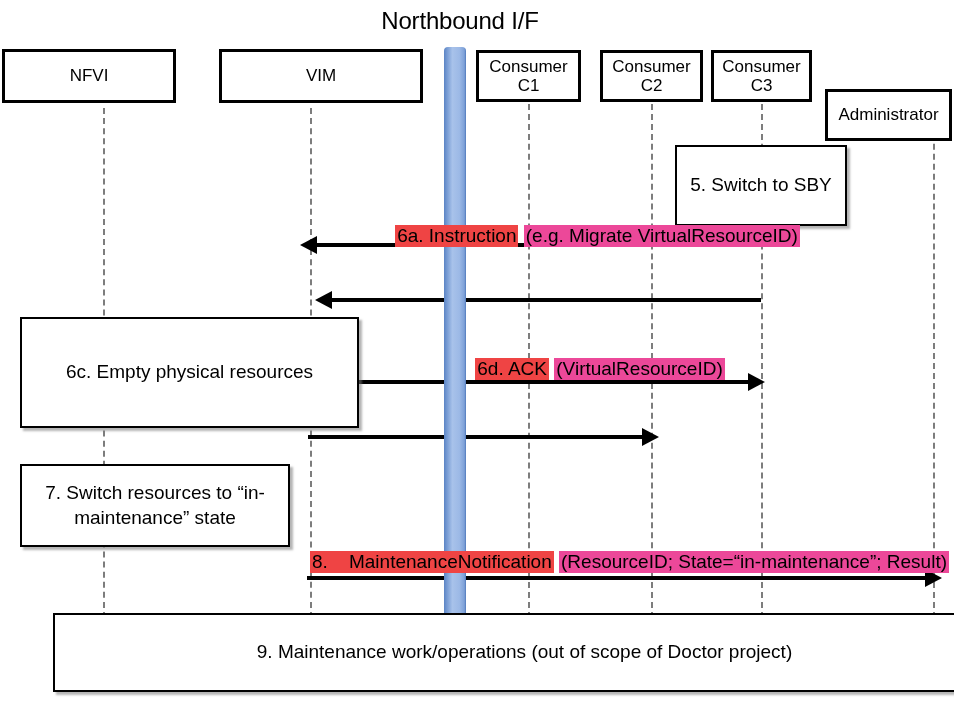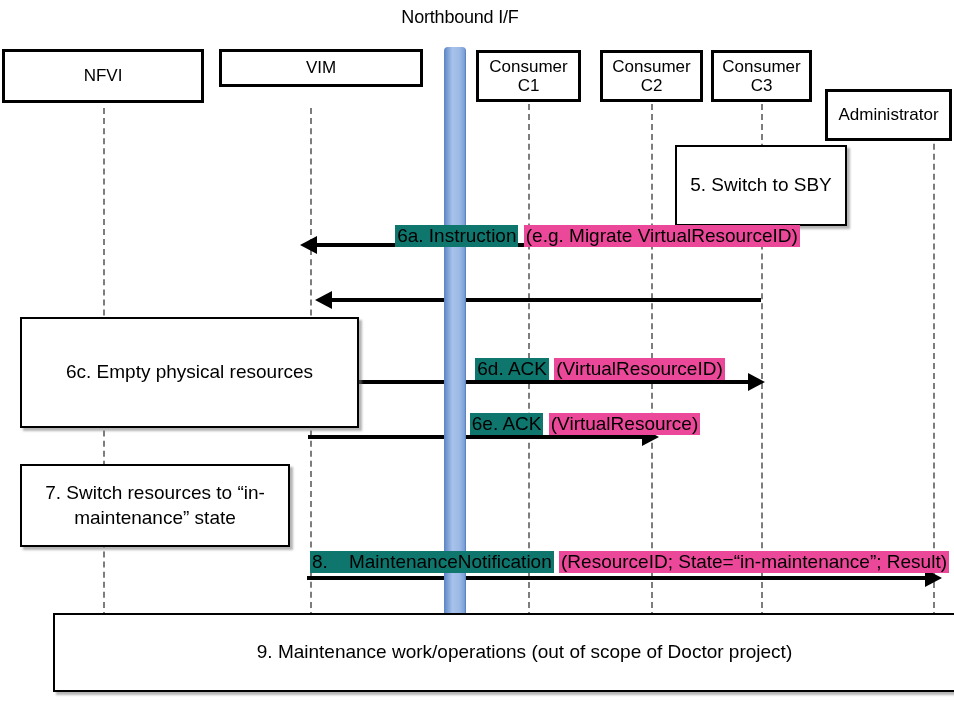--- a/index.html
+++ b/index.html
@@ -21,21 +21,21 @@
     width: 954px;
     height: 705px;
   }
   .abs { position: absolute; }
 
   
   .title {
     left: 260px; top: 7px;
     width: 400px;
     text-align: center;
-    font-size: 18px;
+    font-size: 24px;
     letter-spacing: -0.2px;
     white-space: nowrap;
   }
 
   
   .actor-box {
     border: 3px solid #000000;
     background: #ffffff;
     box-sizing: border-box;
     display: flex;
@@ -97,46 +97,46 @@
   
   .msg-label {
     text-align: center;
     font-size: 19px;
     line-height: 1.18;
     white-space: nowrap;
     z-index: 9;
     color: #000000;
   }
   .msg-label .ln { display: block; }
-  .msg-label .ln.top { background: #0f766e; padding: 0 2px; display: inline-block; }
+  .msg-label .ln.top { background: #ef4444; padding: 0 2px; display: inline-block; }
   .msg-label .ln.bot { background: #ec4899; padding: 0 2px; display: inline-block; }
 </style>
 </head>
 <body>
 
 <div id="diagram">
 
   <div class="abs title">Northbound I/F</div>
 
   <div class="abs lifeline" style="left:103px; top:108px; height:510px;"></div>
   <div class="abs lifeline" style="left:310px; top:108px; height:510px;"></div>
   <div class="abs lifeline" style="left:528px; top:104px; height:514px;"></div>
   <div class="abs lifeline" style="left:651px; top:104px; height:514px;"></div>
   <div class="abs lifeline" style="left:761px; top:104px; height:514px;"></div>
   <div class="abs lifeline" style="left:933px; top:104px; height:514px;"></div>
 
   <div class="abs nb-bar" style="left:444px; top:47px; width:22px; height:572px;"></div>
 
-  <div class="abs actor-box" style="left:2px; top:49px; width:202px; height:54px;">
+  <div class="abs actor-box" style="left:2px; top:49px; width:174px; height:54px;">
     <span>
         <span class="lbl">NFVI</span>
       </span>
   </div>
 
-  <div class="abs actor-box" style="left:219px; top:49px; width:204px; height:38px;">
+  <div class="abs actor-box" style="left:219px; top:49px; width:204px; height:54px;">
     <span>
         <span class="lbl">VIM</span>
       </span>
   </div>
 
   <div class="abs actor-box" style="left:476px; top:50px; width:105px; height:52px;">
     <span>
       <span class="lbl">Consumer</span>
       <span class="lbl">C1</span>
     </span>
@@ -187,24 +187,20 @@
 
   <div class="abs msg-line" style="left:359px; top:380px; width:395px;"></div>
   <div class="abs arrow-head right" style="left:748px; top:373px;"></div>
   <div class="abs msg-label" style="left:410px; top:358px; width:380px;">
     <span class="ln top">6d. ACK</span>
     <span class="ln bot">(VirtualResourceID)</span>
   </div>
 
   <div class="abs msg-line" style="left:308px; top:435px; width:340px;"></div>
   <div class="abs arrow-head right" style="left:642px; top:428px;"></div>
-  <div class="abs msg-label" style="left:400px; top:413px; width:370px;">
-    <span class="ln top">6e. ACK</span>
-    <span class="ln bot">(VirtualResource)</span>
-  </div>
 
   <div class="abs note-box" style="left:20px; top:464px; width:270px; height:83px;">
     <span>
       <span class="lbl">7. Switch resources to</span>
       <span class="lbl">“in-maintenance” state</span>
     </span>
   </div>
 
   <div class="abs msg-line" style="left:307px; top:576px; width:628px;"></div>
   <div class="abs arrow-head right" style="left:925px; top:569px;"></div>

